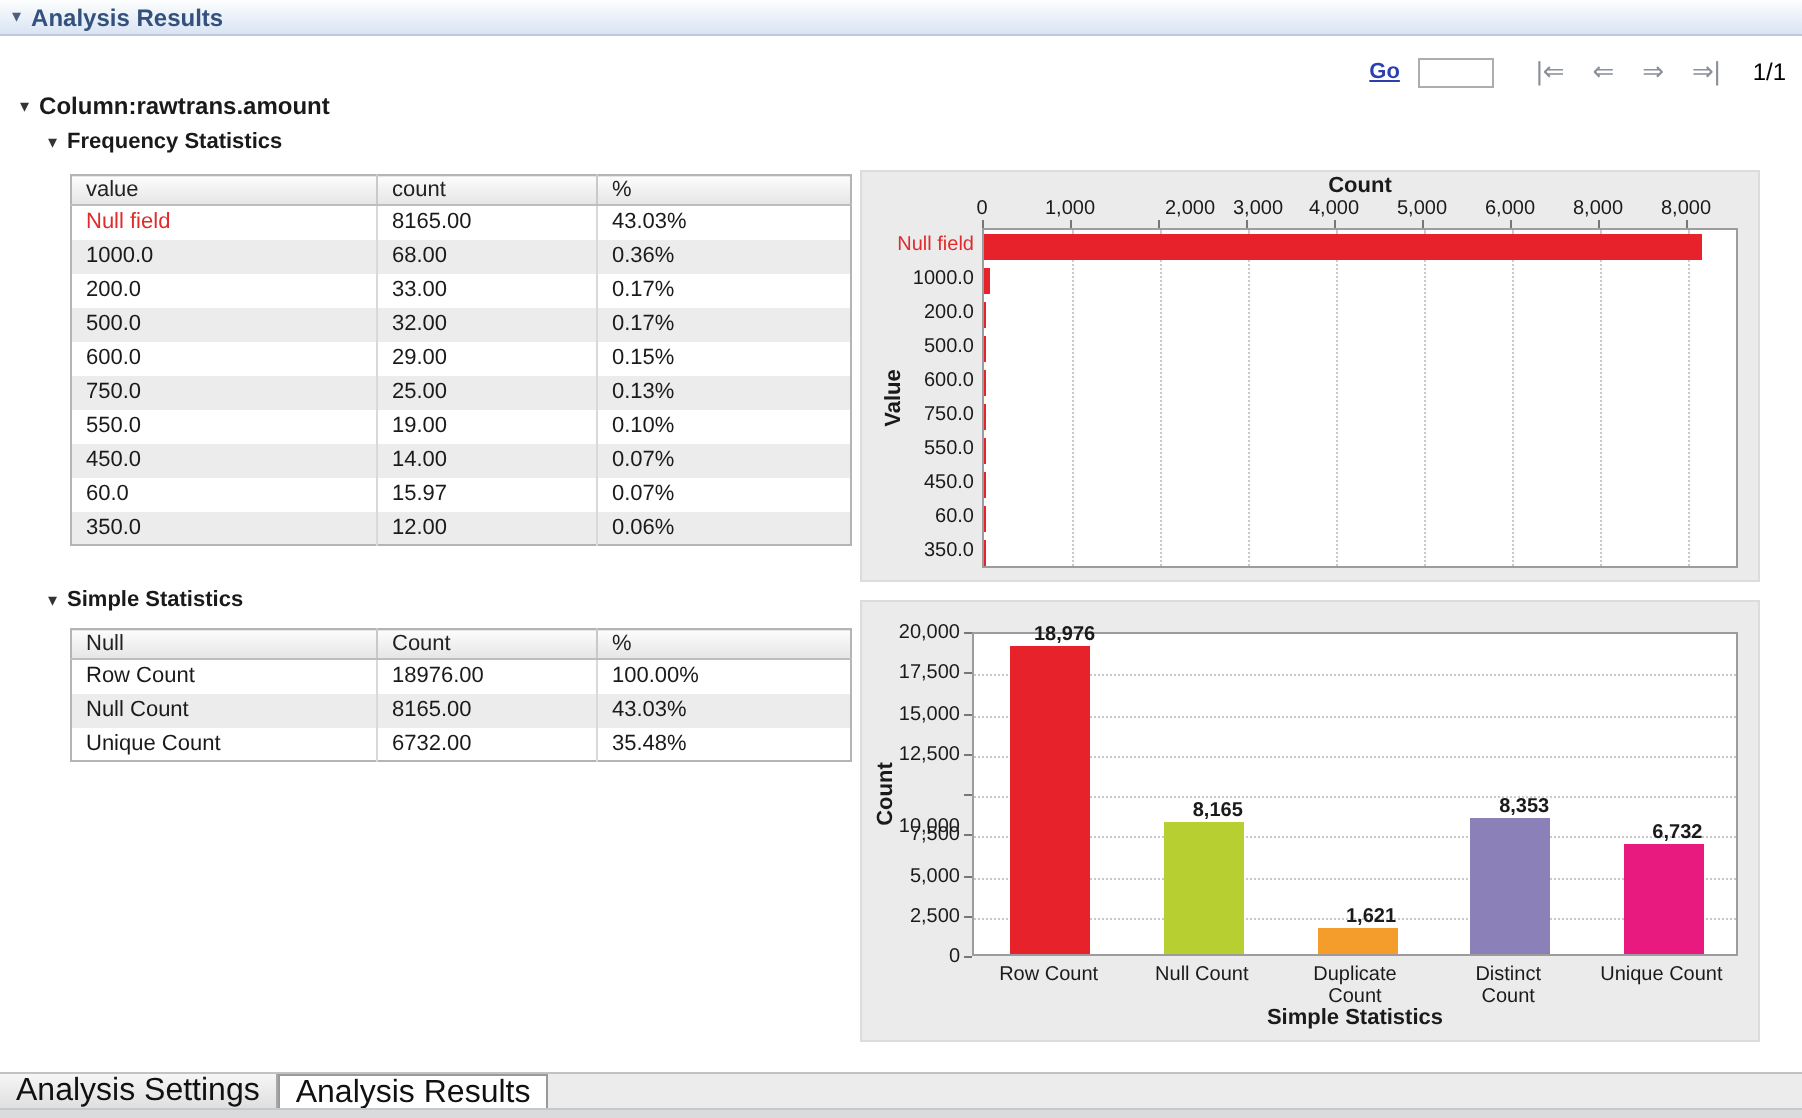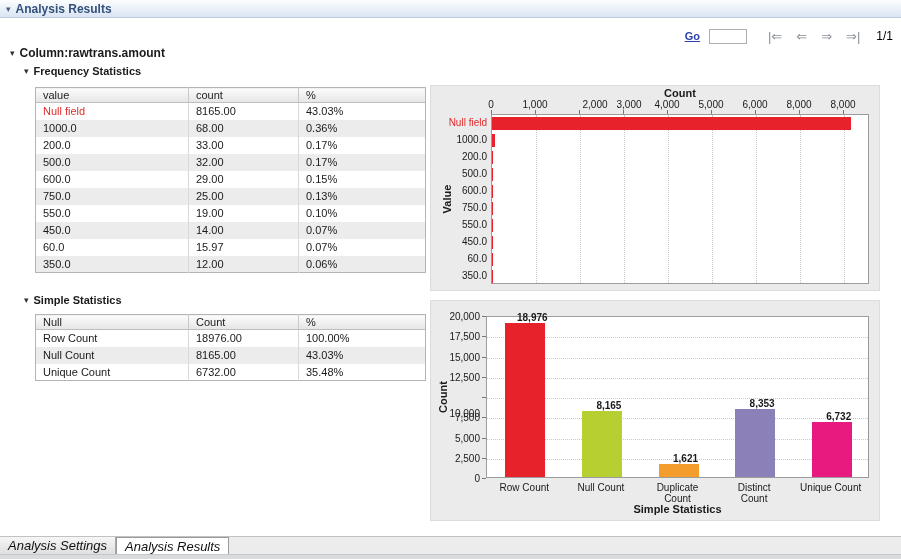--- a/index.html
+++ b/index.html
@@ -70,22 +70,22 @@
   .vbar { position:absolute; bottom:0; }
   .vlabel { position:absolute; font-size:10px; font-weight:bold; transform:translateX(-50%); white-space:nowrap; }
   .vcat { position:absolute; font-size:10px; text-align:center; line-height:11px; }
 
   
   .tabbar {
     position:absolute; left:0; top:536px; width:901px; height:18px;
     background:#ececec; border-top:1px solid #c2c2c2; display:flex; align-items:flex-start;
   }
   .tab {
-    height:18px; line-height:17px; padding:0 8px; font-size:13px; color:#111;
-    background:linear-gradient(#f6f6f6,#dedede); border-right:1px solid #a8a8a8; cursor:pointer; white-space:nowrap;font-style:italic;
+    height:18px; line-height:17px; padding:0 8px; font-size:16px; color:#111;
+    background:linear-gradient(#f6f6f6,#dedede); border-right:1px solid #a8a8a8; cursor:pointer; white-space:nowrap;
   }
   .tab.active { background:#fff; border:1px solid #9a9a9a; border-bottom:1px solid #fff; }
   .bottom-strip { position:absolute; left:0; top:554px; width:901px; height:5px; background:#d9dbdd; border-top:1px solid #c6c8ca; }
 </style>
 </head>
 <body>
 
 <div class="titlebar">
   <span class="tri">▾</span>
   <span class="titlebar-text">Analysis Results</span>

